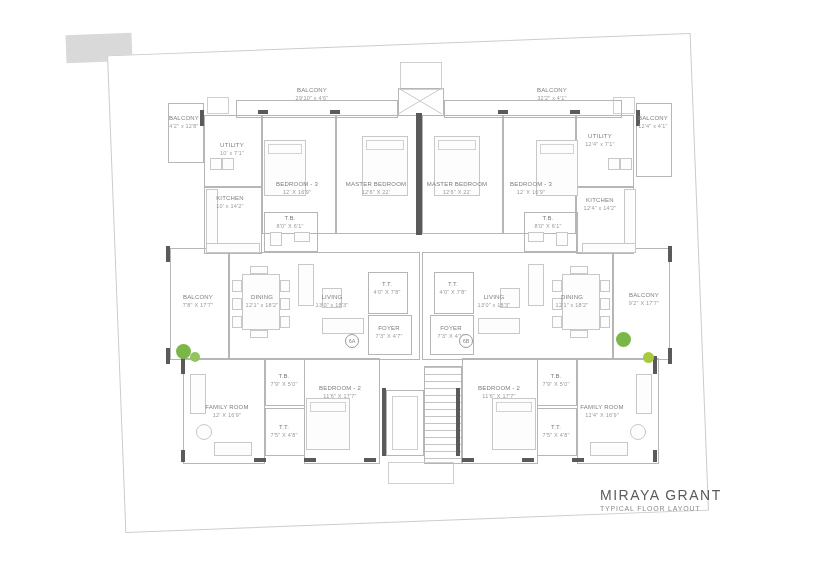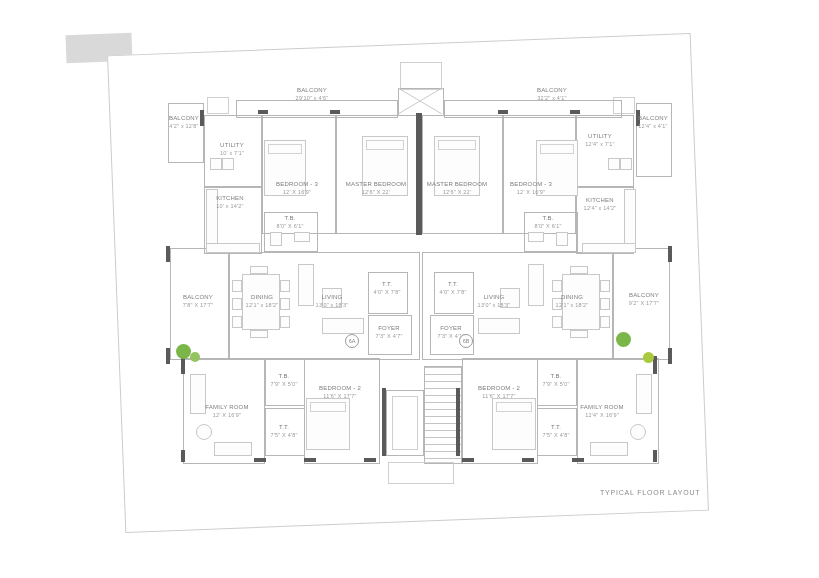--- a/index.html
+++ b/index.html
@@ -313,14 +313,15 @@
   </div>
 
 <div class="ucir" style="left:352px;top:341px;">
     <span>6A</span>
   </div>
 <div class="ucir" style="left:466px;top:341px;">
     <span>6B</span>
   </div>
 
 <div class="titleblock">
+  <div class="t1">MIRAYA GRANT</div>
   <div class="t2">TYPICAL FLOOR LAYOUT</div>
 </div>
 
 </body></html>

